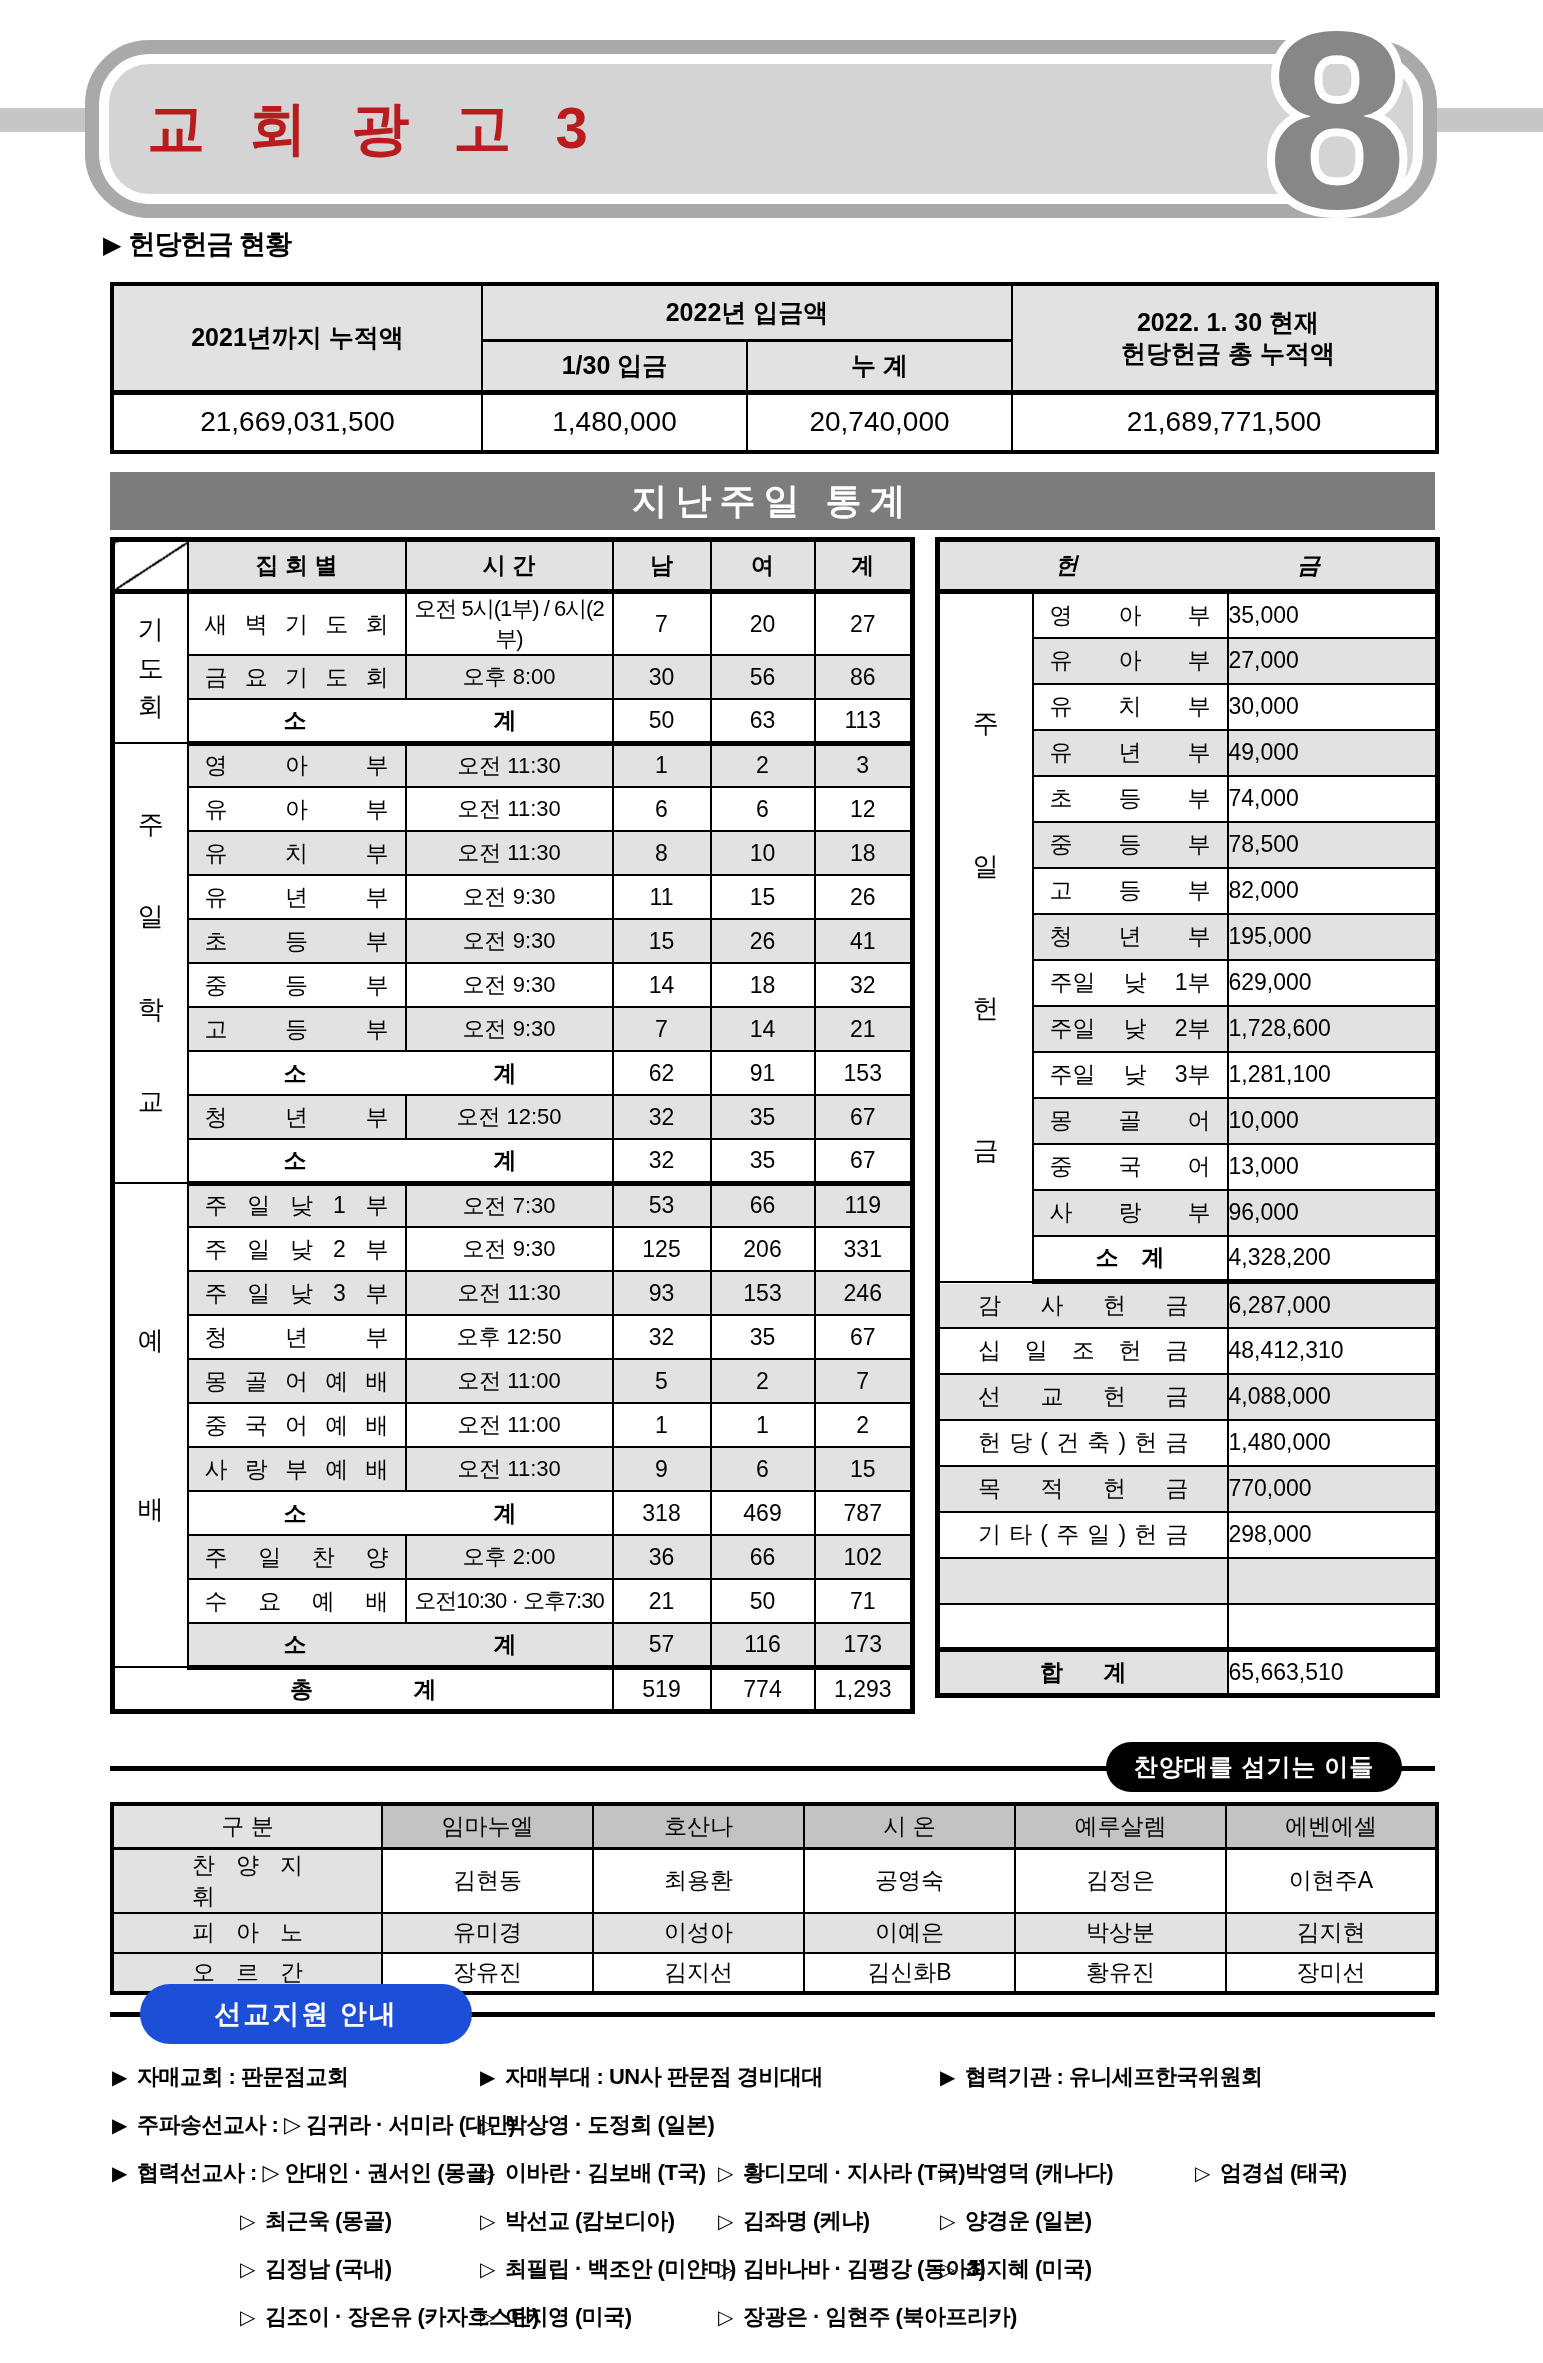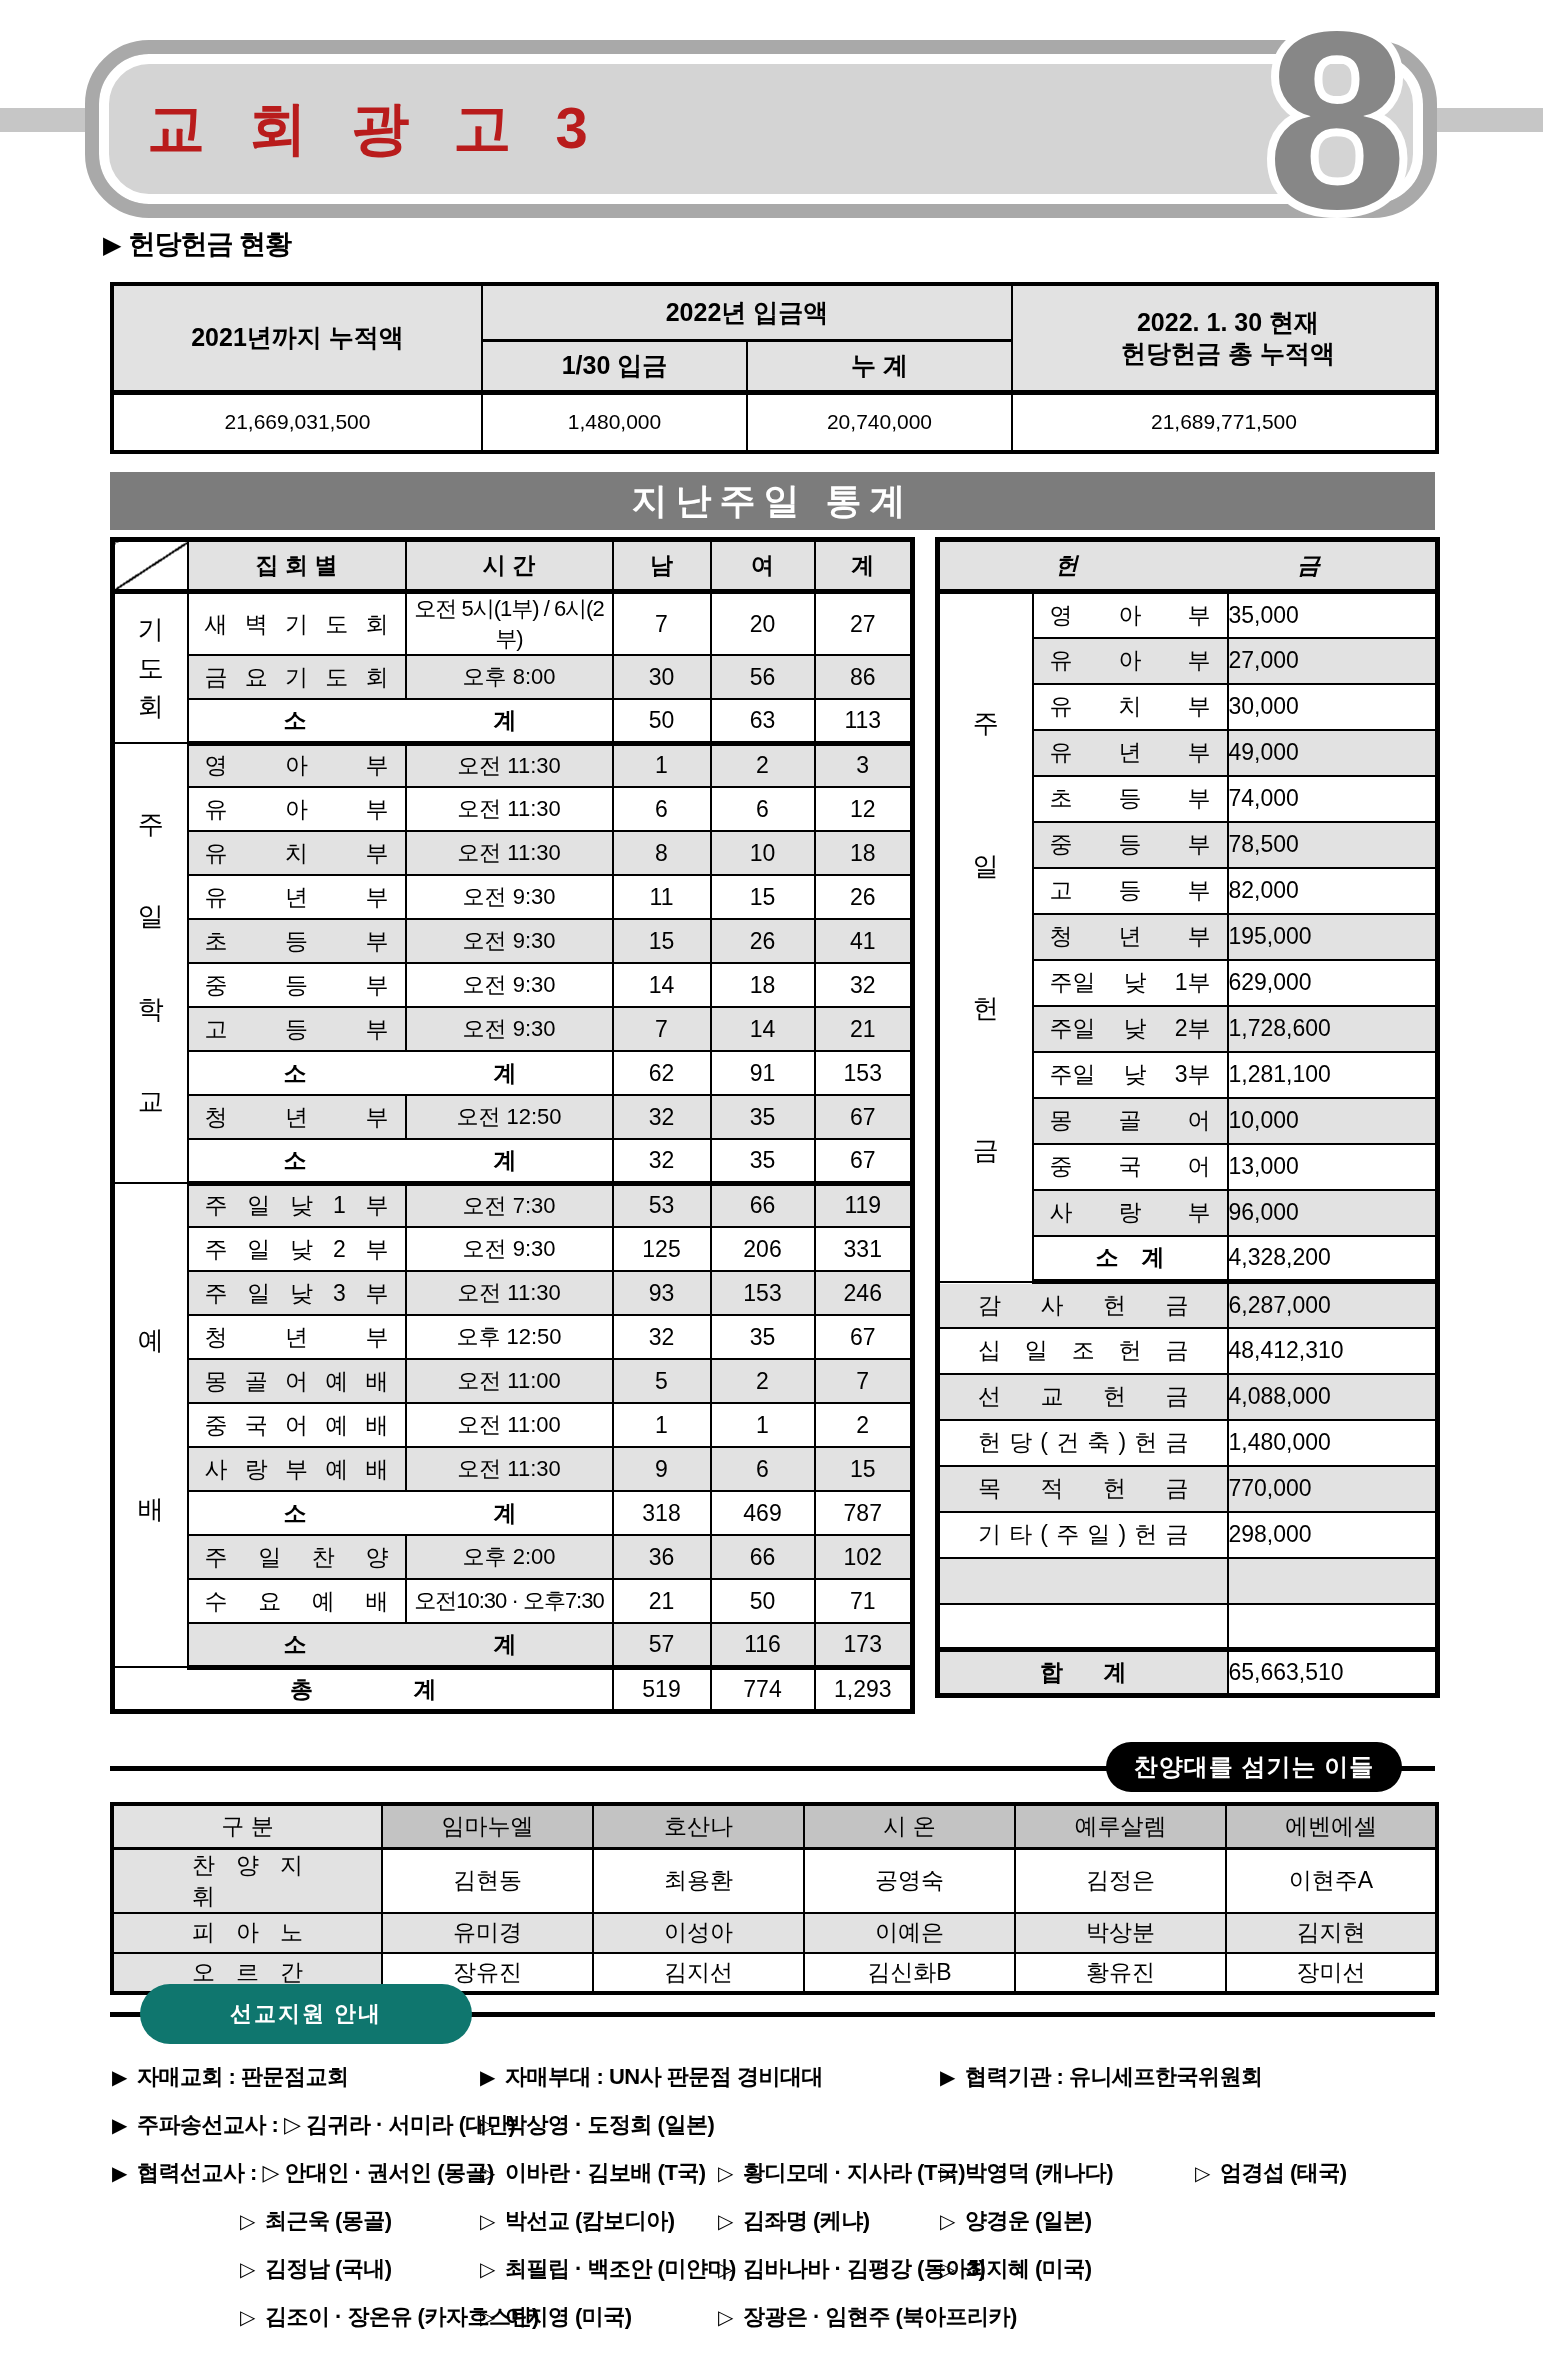--- a/index.html
+++ b/index.html
@@ -22,21 +22,21 @@
   table { border-collapse:collapse; table-layout:fixed; }
   td, th { border:2px solid #000; text-align:center; font-size:23px; font-weight:normal; overflow:hidden; }
   .g { background:#e2e2e2; }
 
   
   .tbl-ded { position:absolute; left:110px; top:282px; width:1325px; border:4px solid #000; }
   .tbl-ded th { background:#e2e2e2; font-size:25px; font-weight:bold; }
   .tbl-ded .dh1 { height:56px; }
   .tbl-ded .dh2 { height:52px; }
   .tbl-ded .ded-data { height:60px; }
-  .tbl-ded .ded-data td { border-top:5px solid #000; font-size:21px; background:#fff; }
+  .tbl-ded .ded-data td { border-top:5px solid #000; font-size:28px; background:#fff; }
   .tbl-ded .sub-line { border-bottom:3px solid #000; }
   .two-line div { line-height:1.25;padding-left:8px; }
 
   
   .stats-banner { position:absolute; left:110px; top:472px; width:1325px; height:58px; background:#7c7c7c;
     color:#fff; font-size:36px; font-weight:bold; letter-spacing:8px;
     display:flex; align-items:center; justify-content:center; }
 
   
   .tbl-att { position:absolute; left:110px; top:537px; width:800px; border:5px solid #000; }
@@ -71,22 +71,22 @@
     display:flex; align-items:center; justify-content:center; letter-spacing:1px; }
   .tbl-choir { position:absolute; left:110px; top:1802px; width:1325px; border:4px solid #000; }
   .tbl-choir tr { height:40px; }
   .tbl-choir tr.chdr { height:44px; }
   .tbl-choir tr.chdr th { border-bottom:3px solid #000; background:#c3c3c3; }
   .tbl-choir tr.chdr th.first { background:#e2e2e2;text-align:center; }
   .choir-label { background:#e2e2e2; text-align:justify; text-align-last:justify; padding:0 78px; }
 
   
   .mission-rule { position:absolute; left:110px; top:2012px; width:1325px; height:5px; background:#000; }
-  .mission-pill { position:absolute; left:140px; top:1984px; width:332px; height:60px; background:#0f766e;
-    border-radius:32px; color:#fff; font-size:22px; font-weight:bold;
+  .mission-pill { position:absolute; left:140px; top:1984px; width:332px; height:60px; background:#1d4ed8;
+    border-radius:32px; color:#fff; font-size:27px; font-weight:bold;
     display:flex; align-items:center; justify-content:center; letter-spacing:2px; }
   .mission-block { position:absolute; left:0; top:2054px; width:1543px; }
   .mline { position:relative; height:48px; }
   .mitem { position:absolute; top:8px; font-size:22px; font-weight:bold; letter-spacing:-0.5px; white-space:pre; }
   .mitem .mk { margin-right:10px; font-size:20px; }
   .mc0 { left:112px; } .mc1 { left:480px; } .mc2 { left:718px; }
   .mc3 { left:940px; } .mc4 { left:1195px; } .mc5 { left:240px; }
 </style>
 </head>
 <body>

